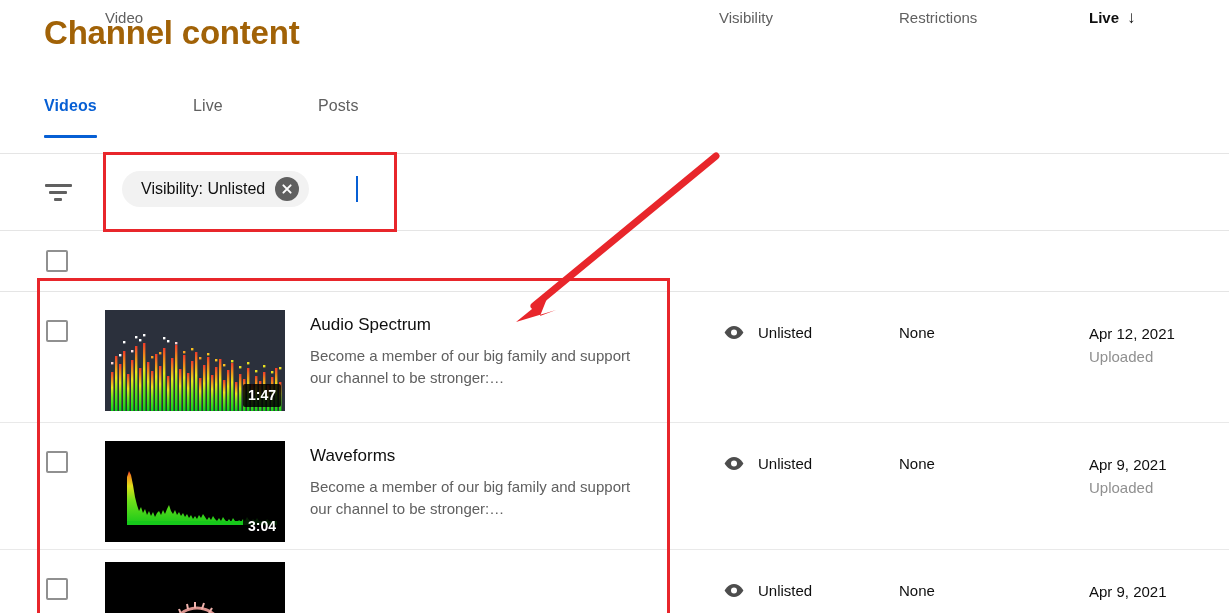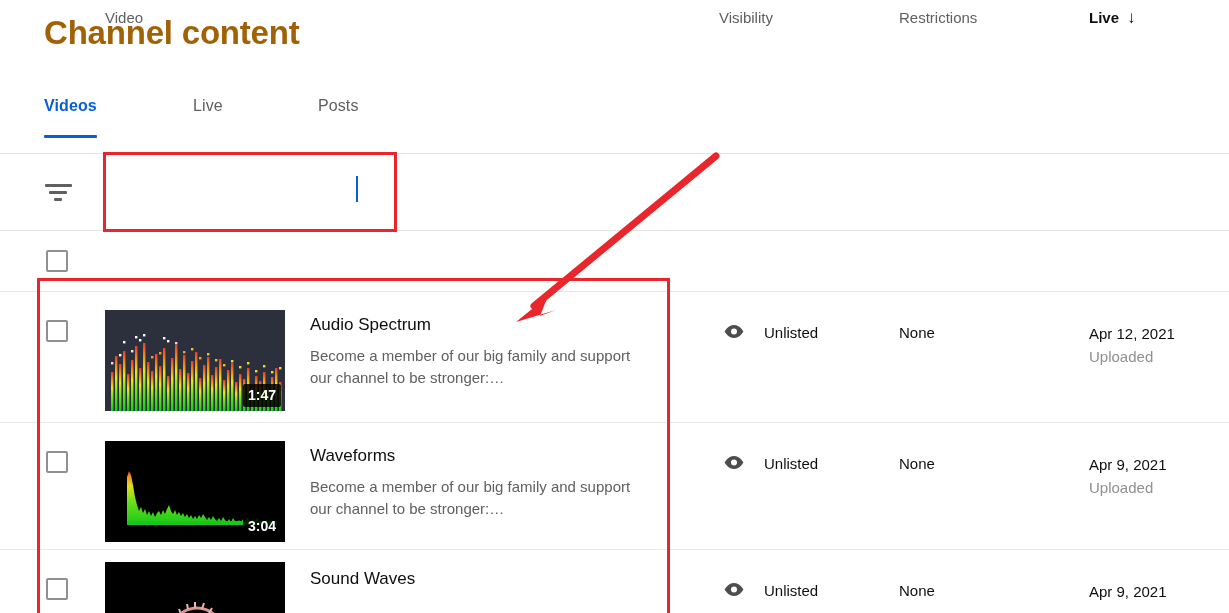--- a/index.html
+++ b/index.html
@@ -125,21 +125,21 @@
     font-size: 17px; color: #0f0f0f; line-height: 1.3;
     margin-bottom: 9px; cursor: pointer;
   }
   .vdesc {
     font-size: 15px; color: #606060; line-height: 1.45;
     max-height: 46px; overflow: hidden;
   }
 
   .cell-visibility {
     position: absolute; left: 723px; top: 32px;
-    display: flex; gap: 19px;
+    display: flex; align-items: center; gap: 13px;
   }
   .cell-visibility span { font-size: 15px; color: #0f0f0f; }
   .cell-restrictions {
     position: absolute; left: 899px; top: 32px;
     font-size: 15px; color: #0f0f0f;
   }
   .cell-date { position: absolute; left: 1089px; top: 31px; }
   .date-main { font-size: 15px; color: #0f0f0f; line-height: 1.45; }
   .date-sub  { font-size: 15px; color: #909090; line-height: 1.55; }
 
@@ -181,20 +181,28 @@
   </div>
 
   <div class="filterbar">
     <div class="filter-icon">
       <i></i>
       <i></i>
       <i></i>
     </div>
   </div>
 
+  <div class="chip">
+    <span class="chip-label">Visibility: Unlisted</span>
+    <span class="chip-close">
+      <svg width="14" height="14" viewBox="0 0 14 14" aria-hidden="true">
+        <path d="M3.4 3.4 L10.6 10.6 M10.6 3.4 L3.4 10.6" stroke="#ffffff" stroke-width="2" stroke-linecap="round"></path>
+      </svg>
+    </span>
+  </div>
   <div class="text-caret"></div>
 
   <div class="thead"></div>
   <div class="cbox" id="cb-header"></div>
   <div class="th" id="th-video">Video</div>
   <div class="th" id="th-visibility">Visibility</div>
   <div class="th" id="th-restrictions">Restrictions</div>
   <div class="th" id="th-date">
     <span>Live</span>
     <span class="sort-arrow">↓</span>
@@ -369,24 +377,20 @@
           <line x1="110" y1="57" x2="115" y2="53"></line>
             <line x1="114" y1="65" x2="120" y2="63"></line>
           <line x1="115" y1="73" x2="121" y2="73"></line>
             <line x1="113" y1="81" x2="119" y2="84"></line>
           <line x1="67" y1="66" x2="61" y2="64"></line>
             <line x1="66" y1="75" x2="60" y2="76"></line>
           <line x1="69" y1="83" x2="64" y2="87"></line>
         </g>
       </svg>
     </div>
-    <div class="vmeta">
-      <div class="vtitle">Sound Waves</div>
-      <div class="vdesc"></div>
-    </div>
     <div class="cell-visibility">
       <svg width="22" height="15" viewBox="0 0 22 15">
         <path d="M11 1 C5 1 1.6 7.5 1.6 7.5 C1.6 7.5 5 14 11 14 C17 14 20.4 7.5 20.4 7.5 C20.4 7.5 17 1 11 1 Z" fill="#4d4d4d"></path>
         <circle cx="11" cy="7.5" r="3" fill="#ffffff"></circle>
       </svg>
       <span>Unlisted</span>
     </div>
     <div class="cell-restrictions">None</div>
     <div class="cell-date">
       <div class="date-main">Apr 9, 2021</div>

